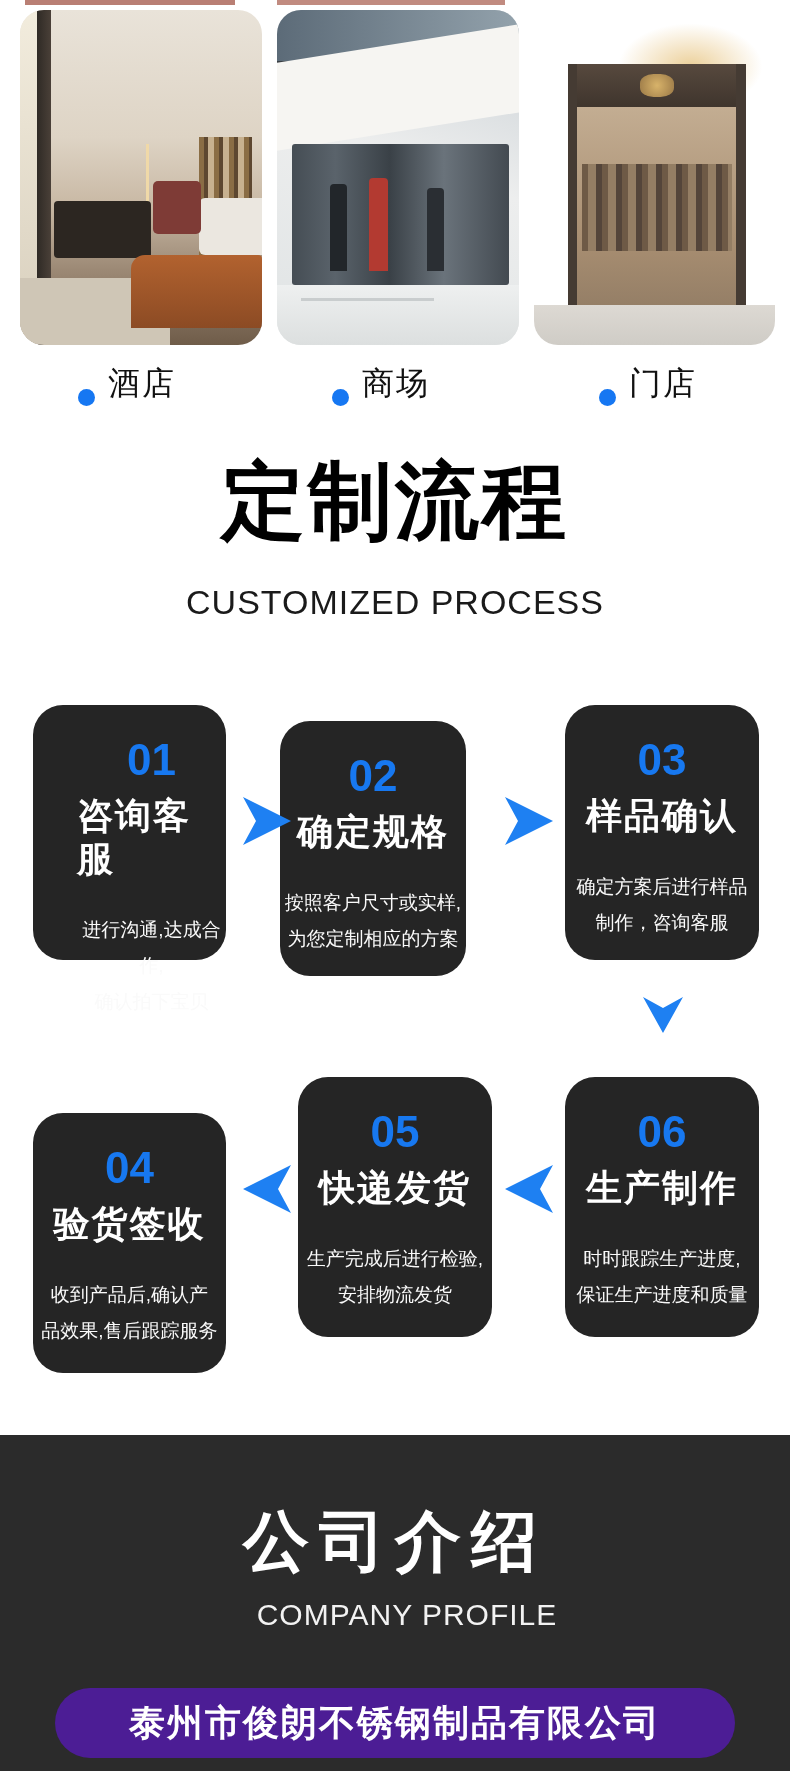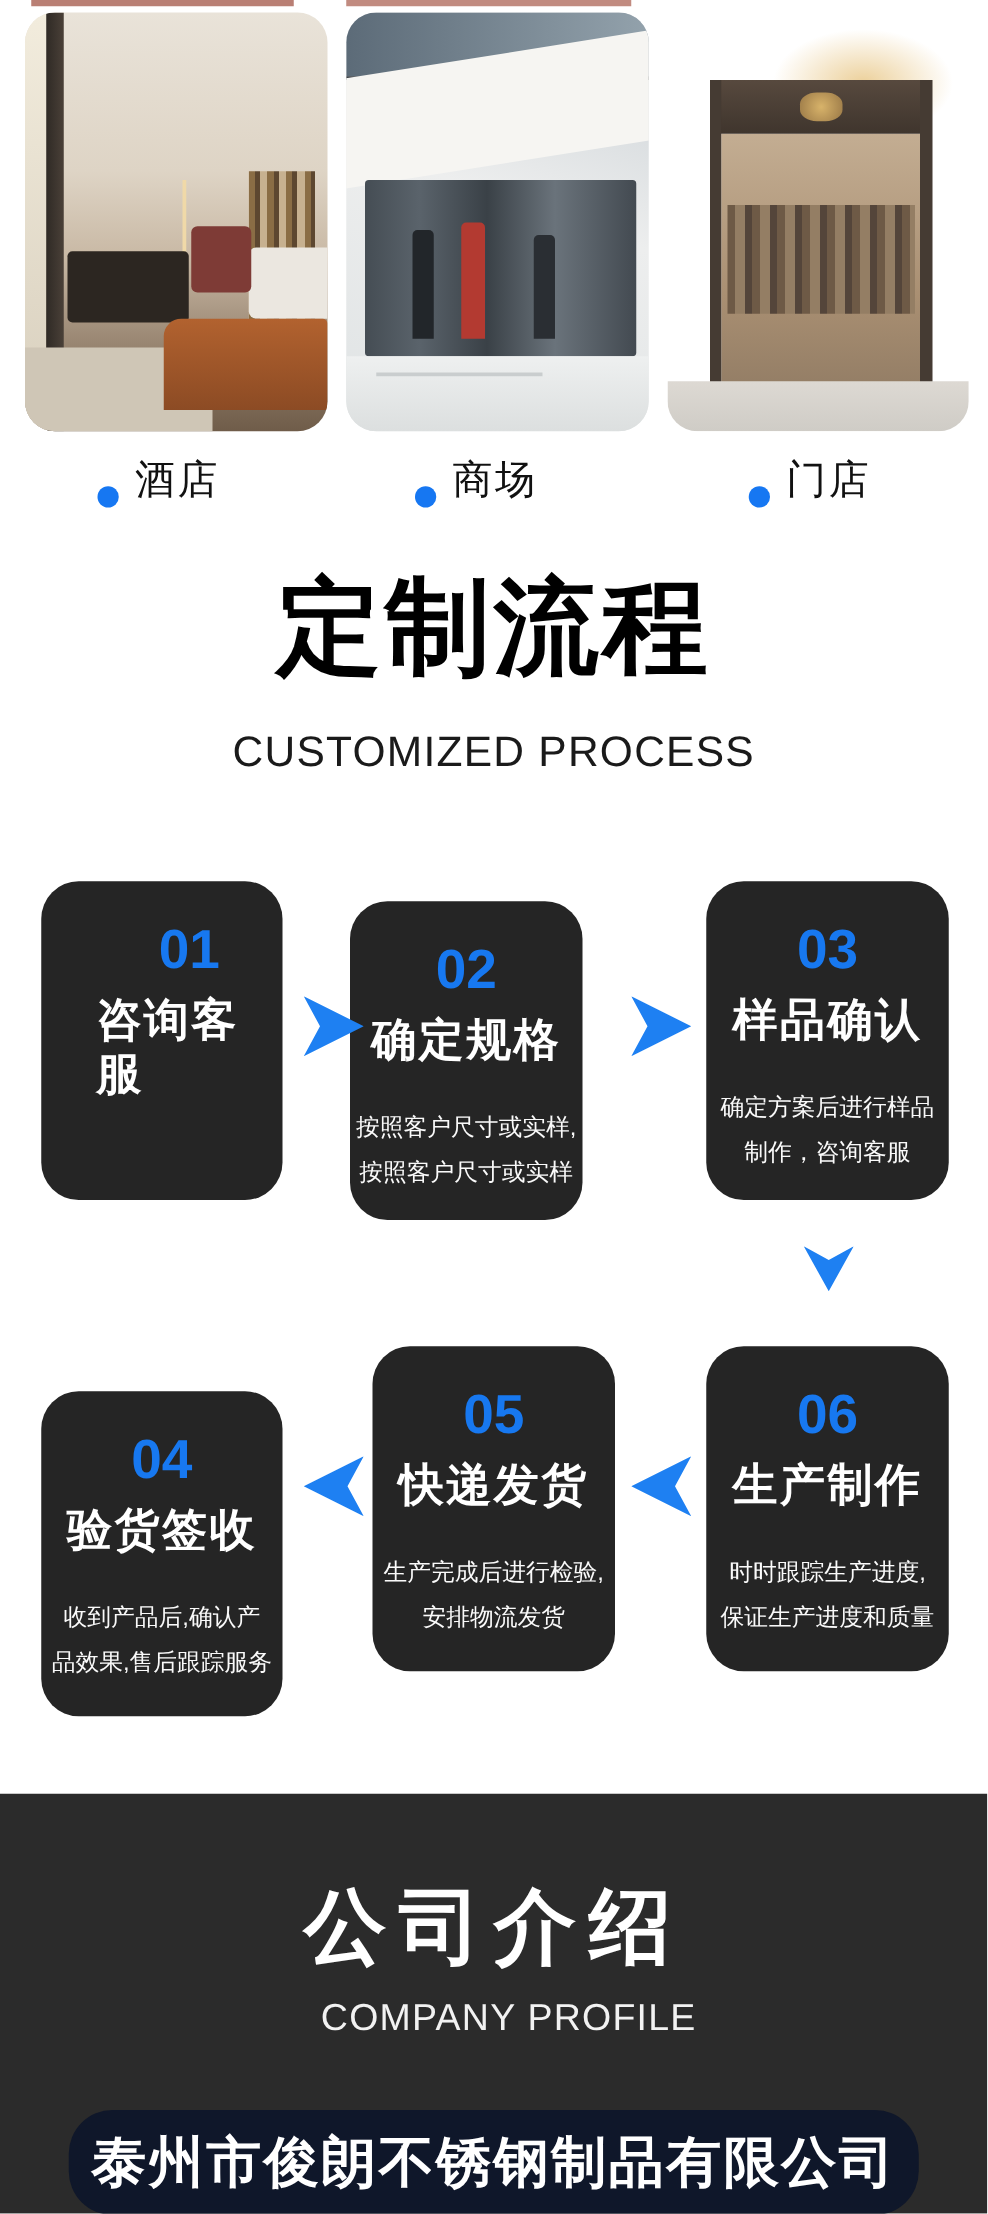--- a/index.html
+++ b/index.html
@@ -76,23 +76,23 @@
   .adown { left:643px; top:997px; }
   .al1 { left:505px; top:1165px; }
   .al2 { left:243px; top:1165px; }
 
   
   .company { position:absolute; left:0; top:1435px; width:790px; height:336px; background:#2b2b2b; }
   .company-title { position:absolute; left:0; top:62px; width:100%; text-align:center;
     font-size:66px; font-weight:bold; color:#fff; letter-spacing:10px; }
   .company-sub { position:absolute; left:6px; top:163px; width:100%; text-align:center;
     font-size:30px; color:#f2f2f2; letter-spacing:1px;padding-left:12px; }
-  .banner { position:absolute; left:55px; top:253px; width:680px; height:84px; background:#0f172a;
+  .banner { position:absolute; left:55px; top:253px; width:680px; height:70px; background:#4c1d95;
     border-radius:35px; display:flex; align-items:center; justify-content:center;
-    font-size:44px; font-weight:bold; color:#fff; letter-spacing:2px; }
+    font-size:36px; font-weight:bold; color:#fff; letter-spacing:2px; }
 </style>
 </head>
 <body>
 
 <div class="page">
 
   <div class="top-strip s1"></div>
   <div class="top-strip s2"></div>
 
   <div class="photo hotel">
@@ -139,27 +139,31 @@
     <span class="dot"></span>
     <span class="txt">门店</span>
   </div>
 
   <div class="process-title">定制流程</div>
   <div class="process-sub">CUSTOMIZED PROCESS</div>
 
   <div class="card c1">
     <div class="num">01</div>
     <div class="ttl">咨询客服</div>
+    <div class="desc">
+      <div>进行沟通,达成合作,</div>
+      <div>确认拍下宝贝</div>
+    </div>
   </div>
   <div class="card c2">
     <div class="num">02</div>
     <div class="ttl">确定规格</div>
     <div class="desc">
       <div>按照客户尺寸或实样,</div>
-      <div>按照客户尺寸或实样</div>
+      <div>为您定制相应的方案</div>
     </div>
   </div>
   <div class="card c3">
     <div class="num">03</div>
     <div class="ttl">样品确认</div>
     <div class="desc">
       <div>确定方案后进行样品</div>
       <div>制作，咨询客服</div>
     </div>
   </div>

